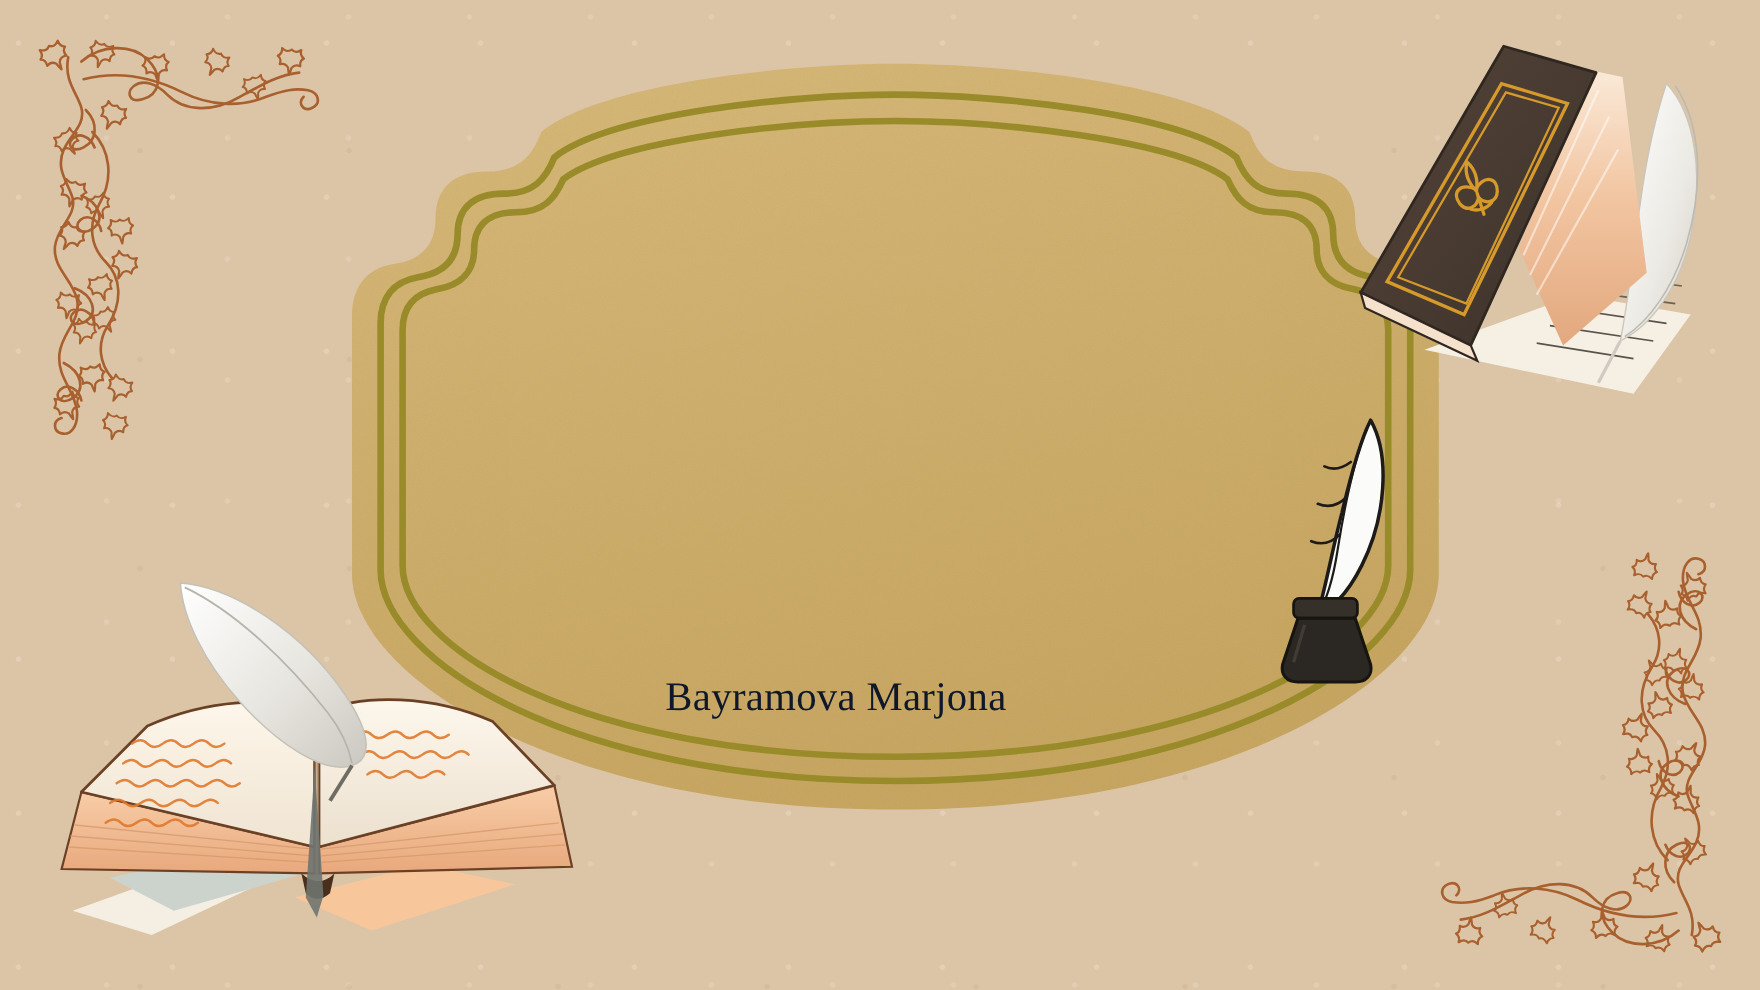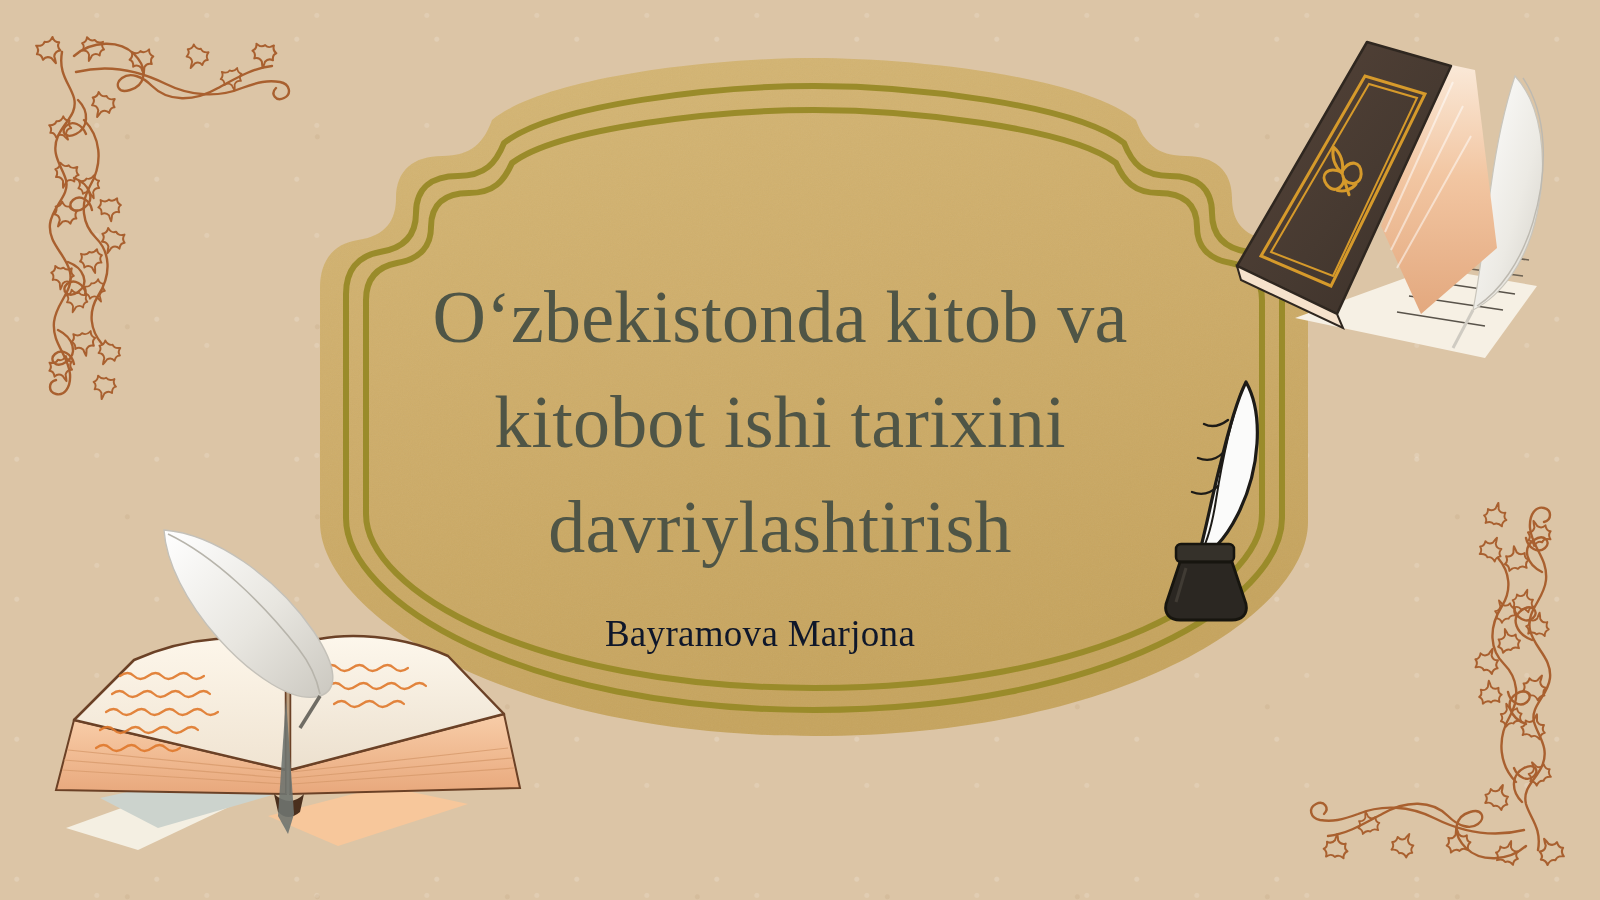--- a/index.html
+++ b/index.html
@@ -161,25 +161,20 @@
           C 951,193 961,207 985,211
           C 1006,215 1016,228 1016,248
           L 1016,462
           C 1016,538 850,636 568,636
           C 286,636 120,538 120,462
           Z" stroke-width="6"></path>
       </g>
     </svg>
   </div>
 
-  <div class="title-block">
-    <span class="title-line">O‘zbekistonda kitob va</span>
-    <span class="title-line">kitobot ishi tarixini</span>
-    <span class="title-line">davriylashtirish</span>
-  </div>
 
   <div class="author">Bayramova Marjona</div>
 
   <svg class="ornament tl" viewBox="0 0 290 390">
     <defs>
       <g id="ivyLeaf">
         <path d="M0,-11 C3.4,-8 6,-9.5 8.8,-11.5 C8,-7.6 9.6,-5.4 12,-4
                  C9,-2.6 8.6,0.2 9.4,3.4 C6.2,2 3.6,2.8 1.6,5.6
                  C1.1,8.6 0.6,10.2 0,12 C-0.6,10.2 -1.1,8.6 -1.6,5.6
                  C-3.6,2.8 -6.2,2 -9.4,3.4 C-8.6,0.2 -9,-2.6 -12,-4

